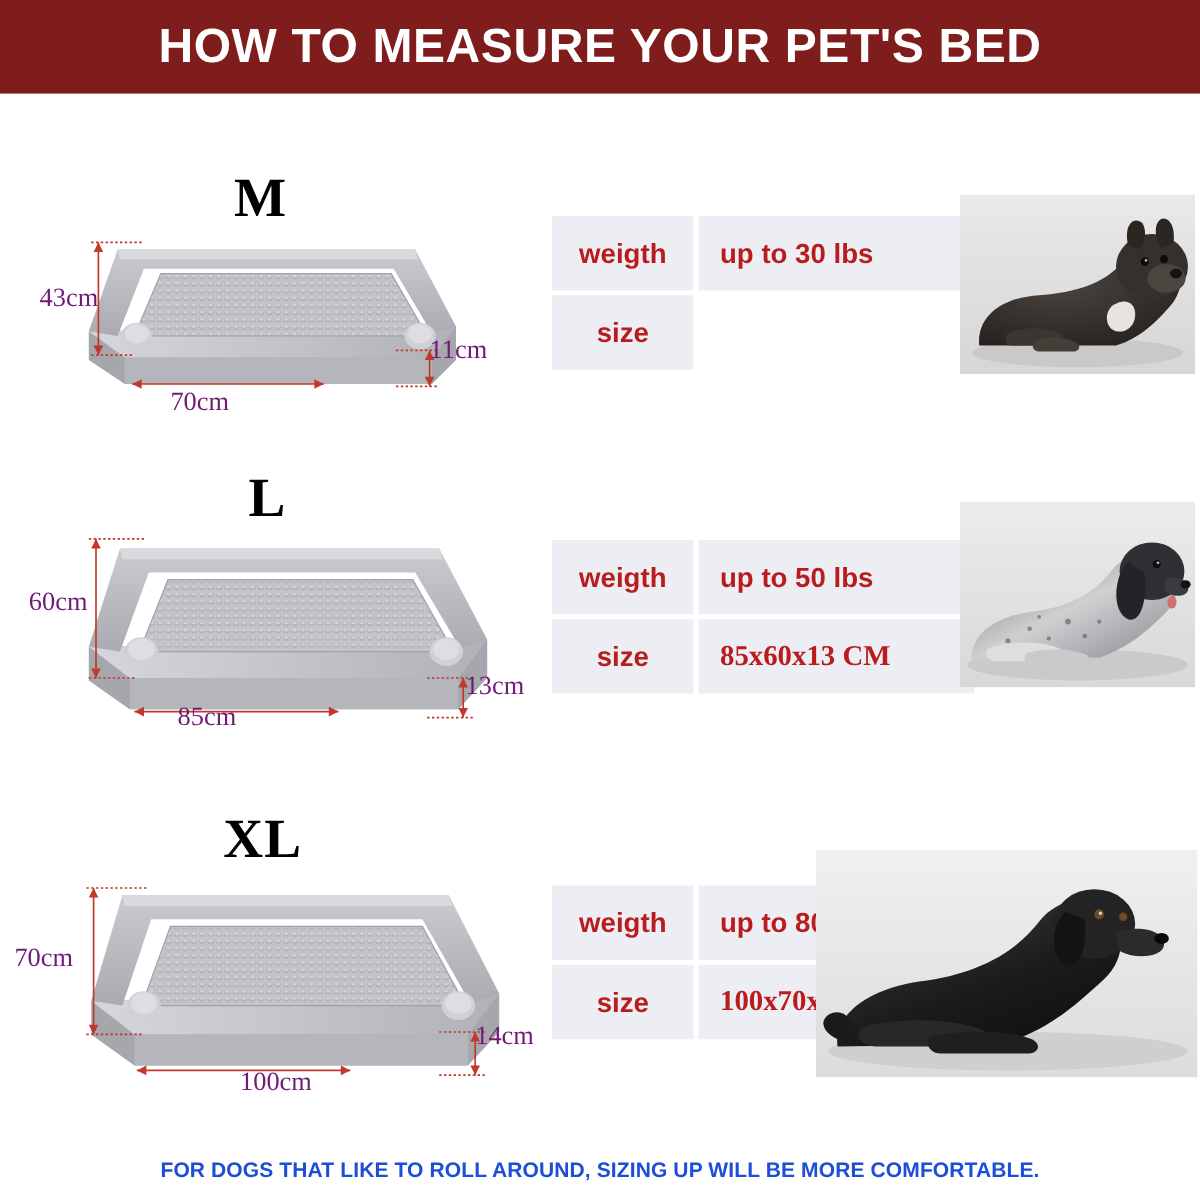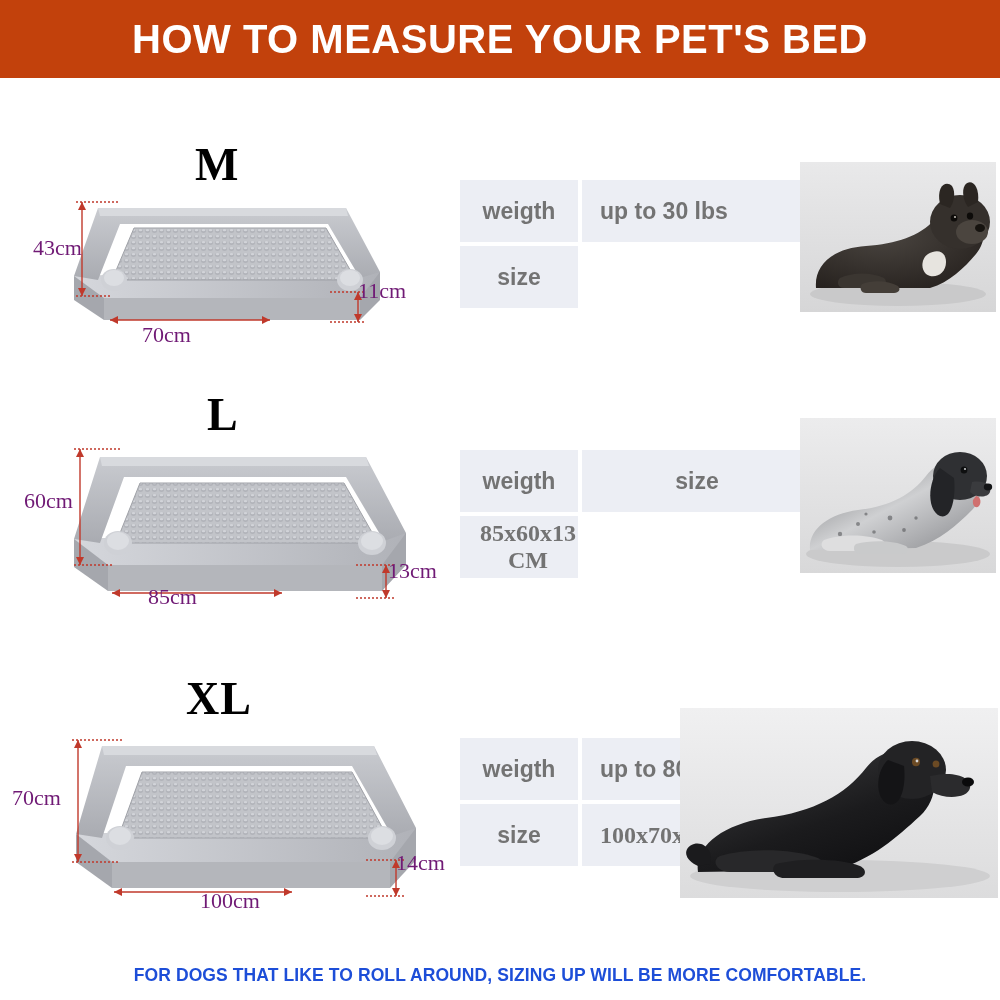--- a/index.html
+++ b/index.html
@@ -14,21 +14,21 @@
     position: relative;
     overflow: hidden;
   }
 
   
   .header {
     position: absolute;
     top: 0; left: 0;
     width: 1000px;
     height: 78px;
-    background: #c2410c;
+    background: #7f1d1d;
     display: flex;
     align-items: center;
     justify-content: center;
   }
   .header-title {
     font-family: "Liberation Sans", sans-serif;
     font-size: 40px;
     font-weight: bold;
     color: #ffffff;
     letter-spacing: 0.5px;
@@ -79,22 +79,21 @@
     grid-template-columns: 118px 230px;
     grid-auto-rows: 62px;
     gap: 4px;
   }
   .spec-cell {
     background: #eceef4;
     display: flex;
     align-items: center;
     font-family: "Liberation Sans", sans-serif;
     font-size: 23px;
-    color: #737373;
-    text-align: center;
+    color: #b91c1c;
   }
   .spec-cell.key {
     justify-content: center;
     font-weight: bold;
   }
   .spec-cell.val {
     padding-left: 18px;
     font-weight: bold;
   }
   .spec-cell.val.mono {
@@ -288,20 +287,21 @@
       <line x1="326" y1="175" x2="364" y2="175" stroke-dasharray="2,2"></line>
     </g>
   </svg>
 
   <div class="dim-label" style="left:24px; top:120px;">60cm</div>
   <div class="dim-label" style="left:148px; top:216px;">85cm</div>
   <div class="dim-label" style="left:388px; top:190px;">13cm</div>
 
   <div class="spec-table" style="left:460px; top:82px;">
     <div class="spec-cell key">weigth</div>
+    <div class="spec-cell val">up to 50 lbs</div>
     <div class="spec-cell key">size</div>
     <div class="spec-cell val mono">85x60x13  CM</div>
   </div>
 
   <div class="dog-photo" style="left:800px; top:50px; width:196px; height:155px;">
     <svg width="196" height="155" viewBox="0 0 196 155">
       <defs>
         <linearGradient id="bgL" x1="0" y1="0" x2="0" y2="1">
           <stop offset="0" stop-color="#ececed"></stop>
             <stop offset="1" stop-color="#d8d8d9"></stop>

